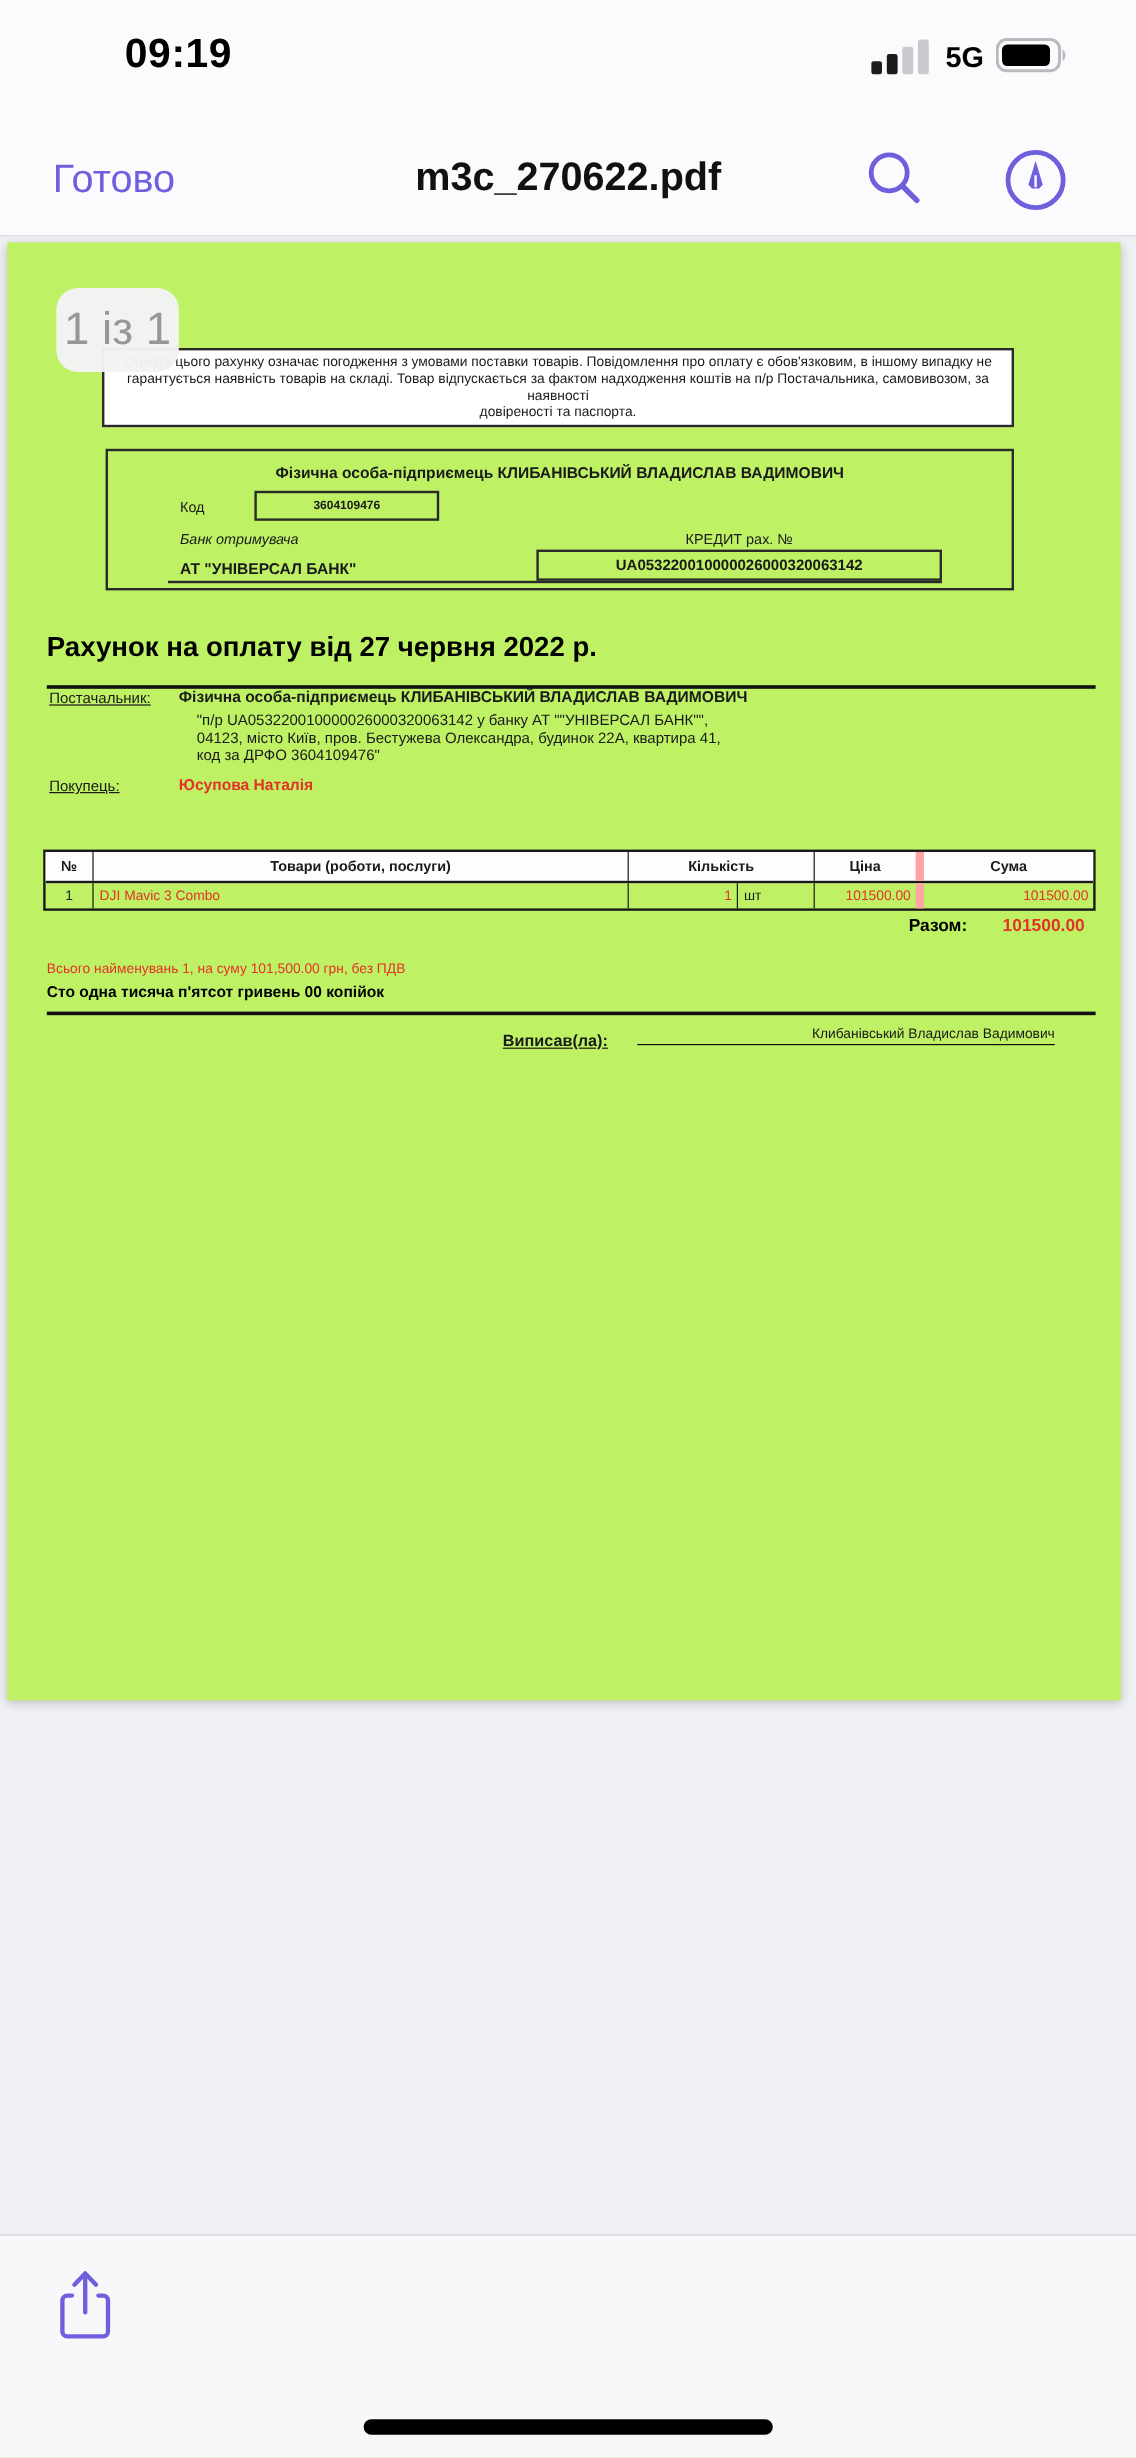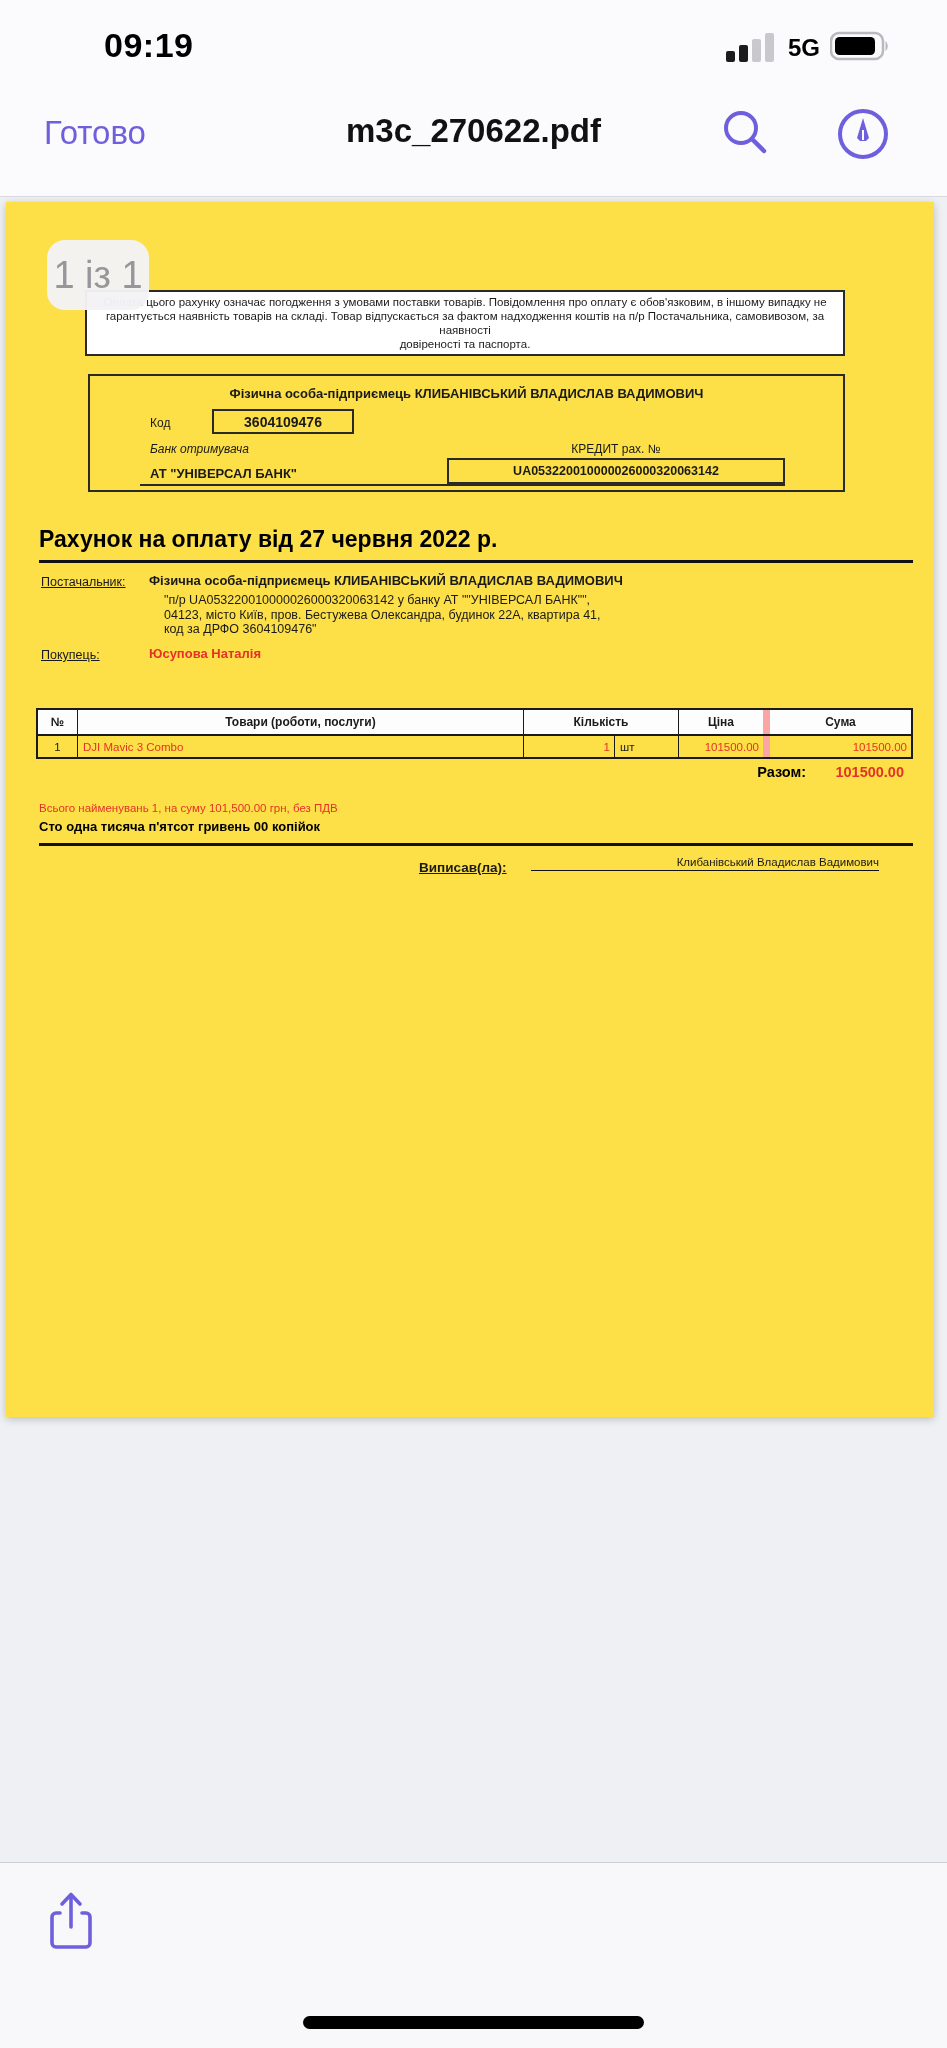--- a/index.html
+++ b/index.html
@@ -4,47 +4,47 @@
 <style>
   * { margin:0; padding:0; box-sizing:border-box; }
   html,body { width:947px; height:2048px; overflow:hidden; }
   body { background:#eef0f4; font-family:"Liberation Sans", sans-serif; position:relative; color:#1a1a1a; }
 
   
   .topbar { position:absolute; left:0; top:0; width:947px; height:197px; background:#fbfbfd; border-bottom:1px solid #d9d9de; z-index:10; }
   .time { position:absolute; left:104px; top:26px; font-size:34px; font-weight:700; letter-spacing:.5px; color:#000; }
   .statusicons { position:absolute; right:55px; top:30px; display:flex; align-items:center; gap:10px; }
   .net5g { font-size:24px; font-weight:600; color:#000; }
-  .navrow { position:absolute; left:0; top:100px; width:947px; height:70px; }
+  .navrow { position:absolute; left:0; top:116px; width:947px; height:70px; }
   .done { position:absolute; left:44px; top:14px; font-size:33px; color:#6e5fdd; }
   .title { position:absolute; left:0; top:12px; width:100%; text-align:center; font-size:33px; font-weight:700; color:#111; }
   .navicon { position:absolute; top:6px; cursor:pointer; }
   .navicon.search { right:176px; }
   .navicon.markup { right:56px; }
 
   
-  .page { position:absolute; left:6px; top:202px; width:928px; height:1215px; background:#fde047; box-shadow:0 2px 8px rgba(0,0,0,.22); }
+  .page { position:absolute; left:6px; top:202px; width:928px; height:1215px; background:#bef264; box-shadow:0 2px 8px rgba(0,0,0,.22); }
   .abs { position:absolute; }
 
   .pill { left:41px; top:38px; width:102px; height:70px; background:rgba(243,243,245,.97); border-radius:18px;
           display:flex; align-items:center; justify-content:center; font-size:38px; color:#96969b; z-index:3; }
 
   .terms { left:79px; top:88px; width:760px; border:2px solid #2a2a2a; padding:3px 2px; font-size:11.5px; line-height:14px; text-align:center; z-index:2; background:#fff; }
 
   .bankbox { left:82px; top:172px; width:757px; height:118px; border:2px solid #2a2a2a; font-size:12px; }
   .bank-heading { position:absolute; left:0; top:10px; width:100%; text-align:center; font-weight:bold; font-size:13px; }
   .kod-label { position:absolute; left:60px; top:40px; }
-  .kod-box { position:absolute; left:122px; top:33px; width:142px; height:25px; border:2px solid #2a2a2a; text-align:center; font-weight:bold; font-size:14px; line-height:22px; }
+  .kod-box { position:absolute; left:122px; top:33px; width:154px; height:25px; border:2px solid #2a2a2a; text-align:center; font-weight:bold; font-size:10px; line-height:22px; }
   .bank-otrim { position:absolute; left:60px; top:66px;font-style:italic; }
   .kredit-label { position:absolute; left:357px; top:66px; width:338px; text-align:center; }
   .bank-name { position:absolute; left:60px; top:90px; font-weight:bold; font-size:13px; }
   .iban-box { position:absolute; left:357px; top:82px; width:338px; height:26px; border:2px solid #2a2a2a; text-align:center; font-weight:bold; font-size:12.5px; line-height:23px; }
   .bank-underline { position:absolute; left:50px; top:108px; width:645px; border-bottom:2px solid #2a2a2a; }
 
-  .doc-title { left:33px; top:324px; width:874px; font-size:23px; font-weight:bold; border-bottom:3px solid #111; padding-bottom:7px; color:#000; }
+  .doc-title { left:33px; top:324px; width:874px; font-size:23px; font-weight:bold; border-bottom:3px solid #111; padding-bottom:18px; color:#000; }
 
   .sup-label { left:35px; top:373px; font-size:12.5px; text-decoration:underline; }
   .sup-name  { left:143px; top:371px; font-size:13px; font-weight:bold; }
   .sup-addr  { left:158px; top:391px; font-size:12.5px; line-height:14.5px; }
   .buyer-label { left:35px; top:446px; font-size:12.5px; text-decoration:underline; }
   .buyer-name  { left:143px; top:444px; font-size:13px; font-weight:bold; color:#e53228; }
 
   .itable { left:30px; top:506px; width:877px; border:2px solid #1a1a1a; }
   .hrow { display:flex; height:26px; align-items:center; font-weight:bold; font-size:12px; border-bottom:2px solid #1a1a1a; background:#fdfdfd; }
   .drow { display:flex; height:21px; align-items:center; font-size:11.5px; }

